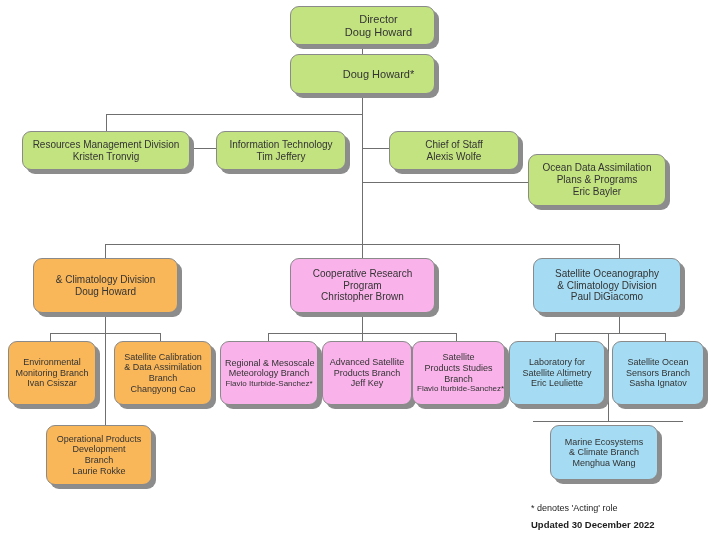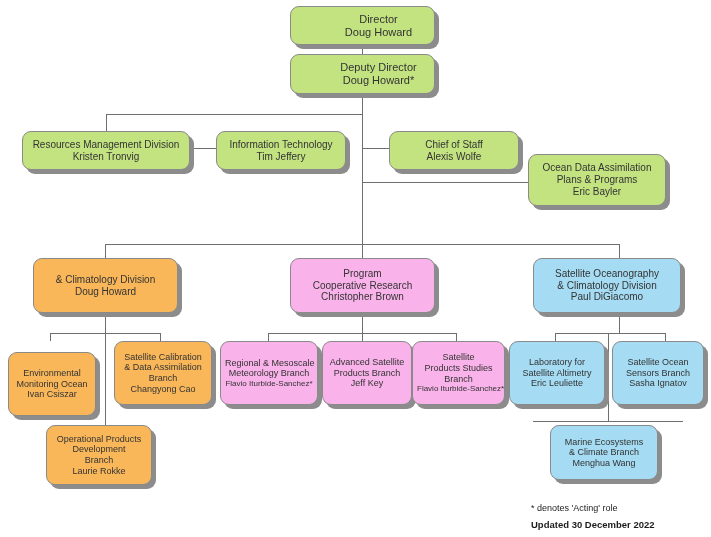--- a/index.html
+++ b/index.html
@@ -114,21 +114,20 @@
 
   <div class="node green fs11" style="left:290px; top:6px; width:145px; height:39px;">
     <span class="lines">
       <span class="ln">Director</span>
       <span class="ln">Doug Howard</span>
     </span>
   </div>
 
   <div class="node green fs11" style="left:290px; top:54px; width:145px; height:40px;">
     <span class="lines">
-      <span class="ln">Deputy Director</span>
       <span class="ln">Doug Howard*</span>
     </span>
   </div>
 
   <div class="node green fs10" style="left:22px; top:131px; width:168px; height:39px;">
     <span class="lines">
       <span class="ln">Resources Management Division</span>
       <span class="ln">Kristen Tronvig</span>
     </span>
   </div>
@@ -157,38 +156,38 @@
 
   <div class="node orange fs10" style="left:33px; top:258px; width:145px; height:55px;">
     <span class="lines">
       <span class="ln">&amp; Climatology Division</span>
       <span class="ln">Doug Howard</span>
     </span>
   </div>
 
   <div class="node pink fs10" style="left:290px; top:258px; width:145px; height:55px;">
     <span class="lines">
+      <span class="ln">Cooperative Research</span>
       <span class="ln">Program</span>
-      <span class="ln">Cooperative Research</span>
       <span class="ln">Christopher Brown</span>
     </span>
   </div>
 
   <div class="node blue fs10" style="left:533px; top:258px; width:148px; height:55px;">
     <span class="lines">
       <span class="ln">Satellite Oceanography</span>
       <span class="ln">&amp; Climatology Division</span>
       <span class="ln">Paul DiGiacomo</span>
     </span>
   </div>
 
-  <div class="node orange fs9" style="left:8px; top:352px; width:88px; height:64px;">
+  <div class="node orange fs9" style="left:8px; top:341px; width:88px; height:64px;">
     <span class="lines">
       <span class="ln">Environmental</span>
-      <span class="ln">Monitoring Ocean</span>
+      <span class="ln">Monitoring Branch</span>
       <span class="ln">Ivan Csiszar</span>
     </span>
   </div>
 
   <div class="node orange fs9" style="left:114px; top:341px; width:98px; height:64px;">
     <span class="lines">
       <span class="ln">Satellite Calibration</span>
       <span class="ln">&amp; Data Assimilation</span>
       <span class="ln">Branch</span>
       <span class="ln">Changyong Cao</span>

